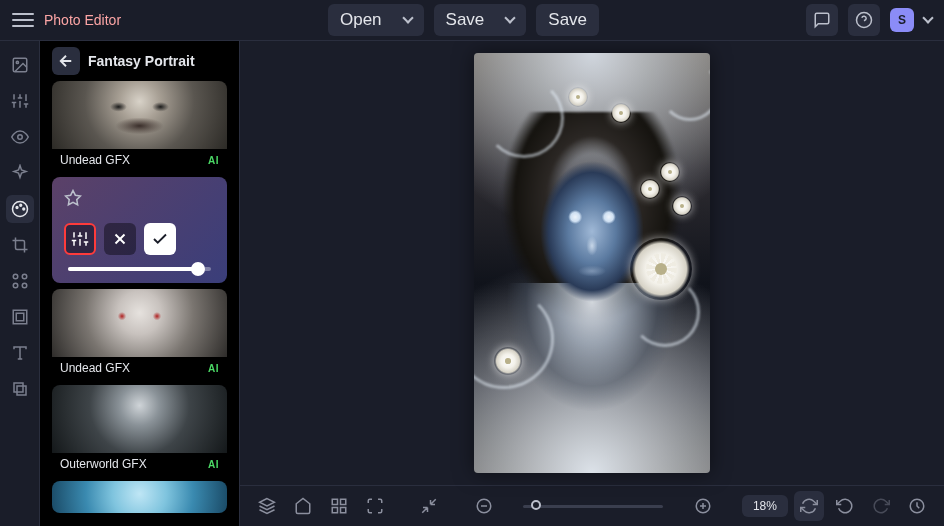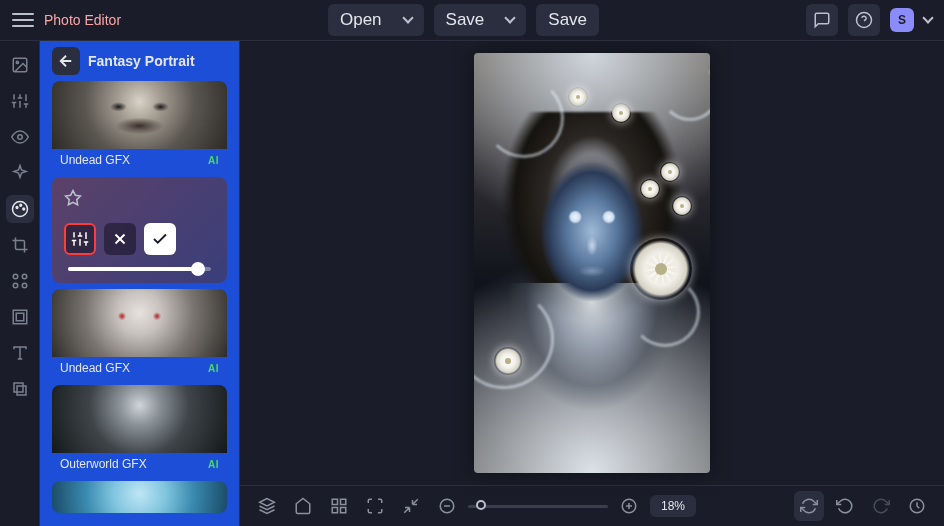--- a/index.html
+++ b/index.html
@@ -10,21 +10,21 @@
 .app-title { font-size:14px; color:#fca5a5; }
 .spacer { flex:1; }
 .btn { background:#2a2e3e; border:none; color:#e4e6eb; padding:6px 12px; border-radius:6px; font-size:17px; cursor:pointer; display:flex; align-items:center; gap:22px; }
 .icon-btn { width:32px; height:32px; background:#2a2e3e; border:none; border-radius:6px; cursor:pointer; display:flex; align-items:center; justify-content:center; color:#bcc0cc; }
 .avatar { width:24px; height:24px; background:#8b8cf7; border-radius:6px; display:flex; align-items:center; justify-content:center; color:#1a1d29; font-weight:600; font-size:12px; cursor:pointer; }
 .chevron-down { width:8px; height:8px; border-right:2px solid #bcc0cc; border-bottom:2px solid #bcc0cc; transform:rotate(45deg); margin-top:-4px; }
 .main { flex:1; display:flex; overflow:hidden; border-top:1px solid #2a2e3e; }
 .iconbar { width:40px; background:#1a1d29; display:flex; flex-direction:column; padding:10px 0; gap:8px; align-items:center; border-right:1px solid #2a2e3e; }
 .iconbar-item { width:28px; height:28px; display:flex; align-items:center; justify-content:center; border-radius:6px; cursor:pointer; color:#7b7f8e; }
 .iconbar-item.active { color:#e4e6eb; background:#2a2e3e; }
-.sidebar { width:200px; background:#1d4ed8; display:flex; flex-direction:column; border-right:1px solid #2a2e3e;}
+.sidebar { width:200px; background:#000000; display:flex; flex-direction:column; border-right:1px solid #2a2e3e;}
 .sidebar-header { height:40px; display:flex; align-items:center; gap:8px; padding:0 12px; }
 .back-btn { width:28px; height:28px; background:#2a2e3e; border:none; border-radius:6px; cursor:pointer; display:flex; align-items:center; justify-content:center; color:#e4e6eb; }
 .sidebar-title { font-size:14px; font-weight:600; }
 .effects-list { flex:1; overflow-y:auto; padding:0 12px 12px; display:flex; flex-direction:column; gap:6px; }
 .effect-card { border-radius:8px; overflow:hidden; cursor:pointer; position:relative; }
 .effect-preview { height:68px; background:#333; position:relative; }
 .effect-label { height:22px; display:flex; align-items:center; justify-content:space-between; padding:0 8px; font-size:12px; color:#e4e6eb; }
 .ai-tag { font-size:10px; color:#4bd865; font-weight:600; letter-spacing:.5px; }
 .effect-active { background:linear-gradient(135deg,#5b4168 0%,#3a3e7a 100%); border-radius:8px; padding:12px; display:flex; flex-direction:column; gap:12px; }
 .star { color:#bcc0cc; cursor:pointer; }
@@ -33,21 +33,21 @@
 .action-sq.highlighted { border:2px solid #ff3b3b; }
 .action-sq.confirm { background:#fff; color:#1a1d29; }
 .slider-track { height:4px; background:rgba(255,255,255,0.35); border-radius:2px; position:relative; margin:0 4px; }
 .slider-fill { height:100%; background:#fff; border-radius:2px; width:90%; }
 .slider-thumb { width:14px; height:14px; background:#fff; border-radius:50%; position:absolute; right:6px; top:-5px; cursor:grab; }
 .canvas-area { flex:1; display:flex; flex-direction:column; background:#1a1d29; }
 .canvas-viewport { flex:1; display:flex; align-items:center; justify-content:center; padding:12px; }
 .canvas-image { width:236px; height:420px; border-radius:4px; background:linear-gradient(145deg,#2b2e3a 0%,#1a1c28 60%); position:relative; overflow:hidden; box-shadow:0 0 20px rgba(0,0,0,0.5); }
 .bottombar { height:42px; border-top:1px solid #2a2e3e; display:flex; align-items:center; padding:0 12px; gap:6px; }
 .bb-left,.bb-center,.bb-right { display:flex; align-items:center; gap:6px; }
-.bb-center { flex:1; justify-content:flex-start; }
+.bb-center { flex:1; justify-content:space-between; }
 .tool-icon { width:30px; height:30px; display:flex; align-items:center; justify-content:center; border-radius:6px; cursor:pointer; color:#8b8f9e; }
 .zoom-track { width:140px; height:3px; background:#3a3e4e; border-radius:2px; position:relative; }
 .zoom-thumb { width:10px; height:10px; border:2px solid #bcc0cc; border-radius:50%; position:absolute; left:8px; top:-5px; background:#1a1d29; cursor:pointer; }
 .zoom-label { background:#2a2e3e; padding:4px 10px; border-radius:6px; font-size:12px; color:#e4e6eb; min-width:46px; text-align:center; }
 svg { width:18px; height:18px; }
 .p-undead { background:radial-gradient(circle at 50% 30%,#d8d2c8 0%,#a8a095 20%,#5a5650 55%,#2c2a26 100%); }
 .p-undead::after { content:""; position:absolute; inset:0; background:radial-gradient(ellipse 14px 8px at 38% 38%,#1a1a1a 0%,transparent 60%),radial-gradient(ellipse 14px 8px at 62% 38%,#1a1a1a 0%,transparent 60%),radial-gradient(ellipse 40px 14px at 50% 66%,#3a2e2a 0%,transparent 60%); }
 .p-vampire { background:radial-gradient(circle at 50% 35%,#e6e2de 0%,#c8c2be 22%,#7a7570 55%,#2e2c2a 100%); }
 .p-vampire::after { content:""; position:absolute; inset:0; background:radial-gradient(circle 6px at 40% 40%,#b02020 0%,transparent 70%),radial-gradient(circle 6px at 60% 40%,#b02020 0%,transparent 70%); }
 .p-outer { background:radial-gradient(circle at 50% 30%,#cfd4d8 0%,#8a9298 20%,#3e4448 50%,#14181a 100%); }

